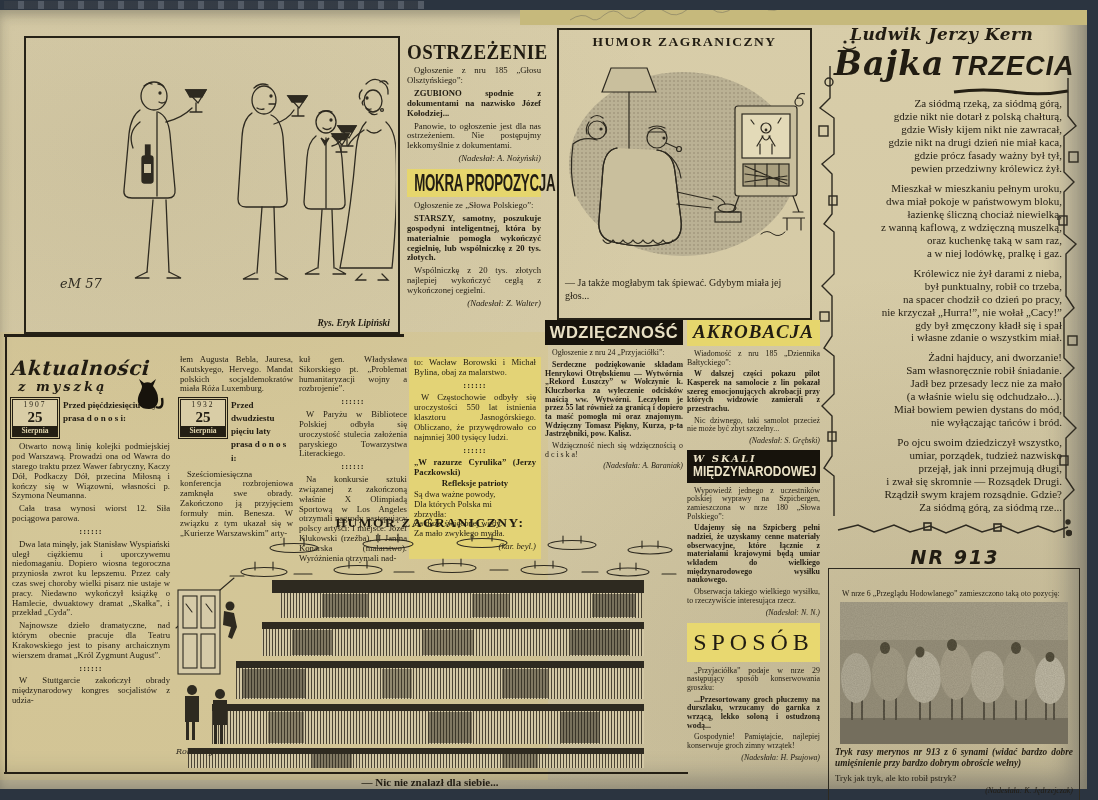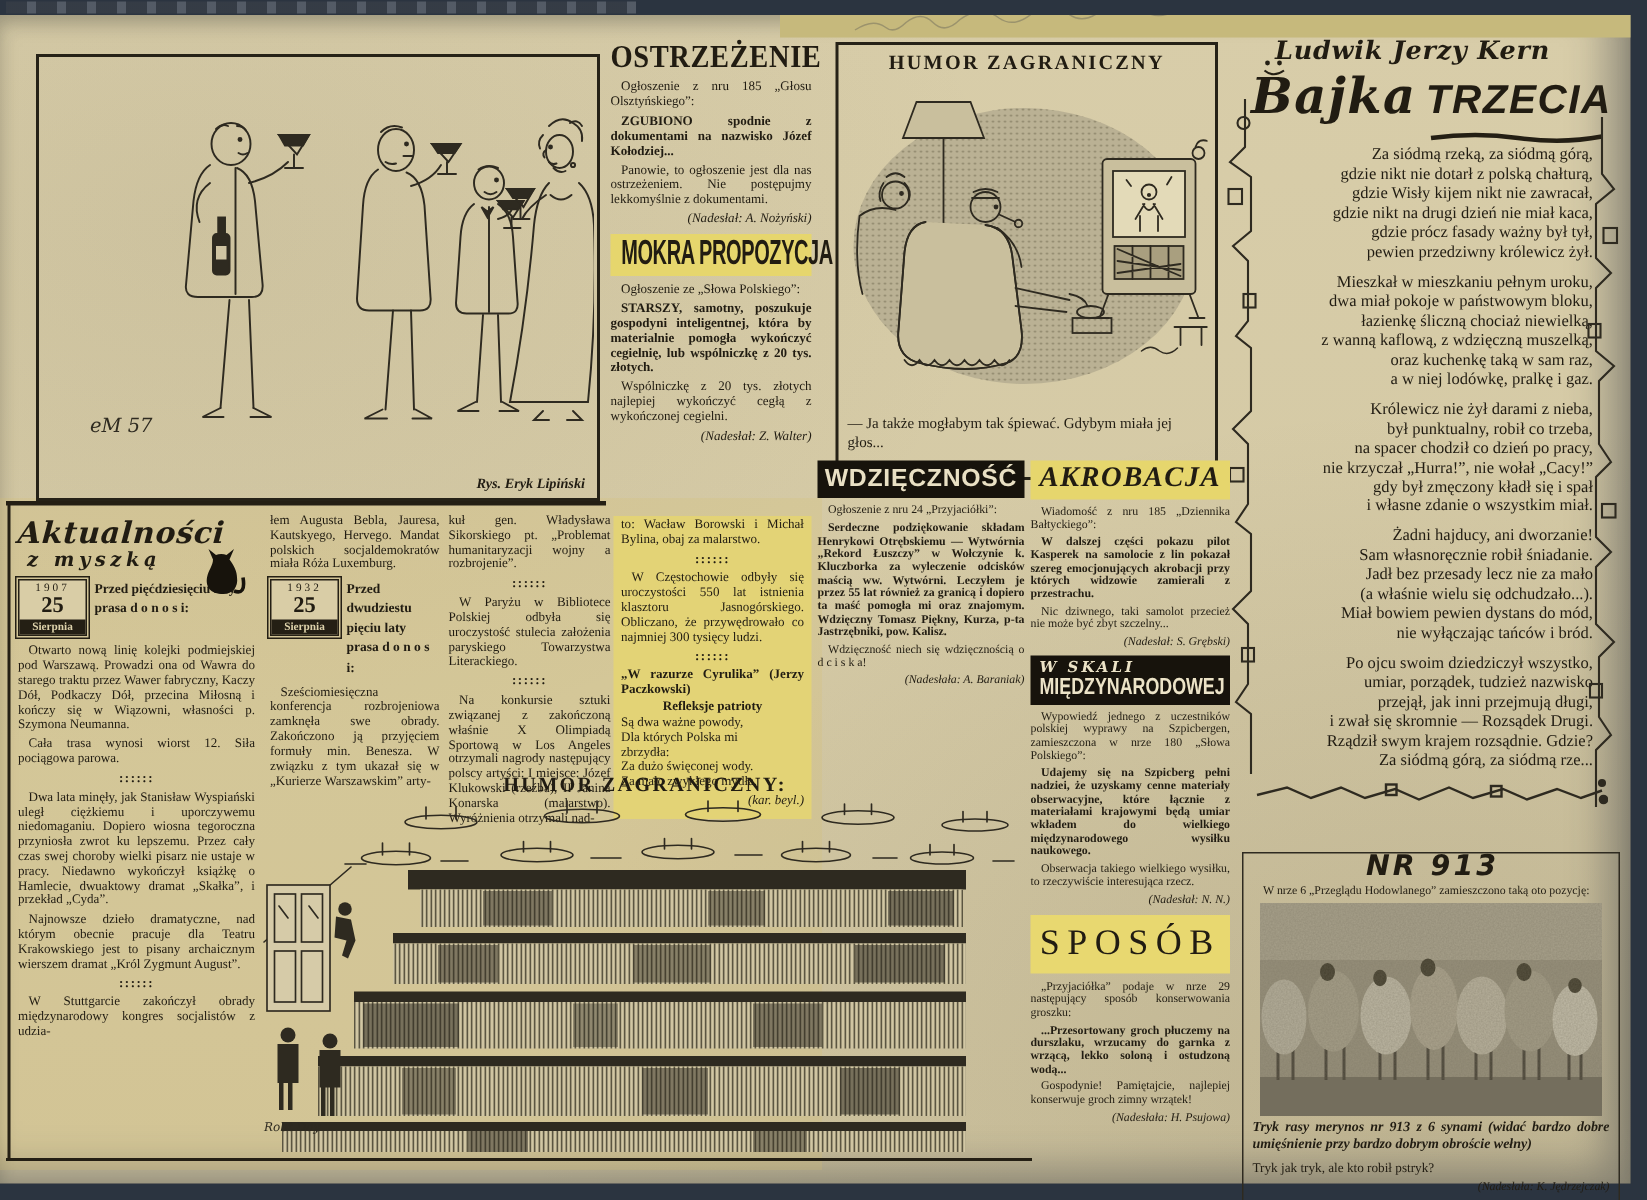--- a/index.html
+++ b/index.html
@@ -14,21 +14,21 @@
   .strip-marks{position:absolute;left:4px;top:1px;width:420px;height:8px;opacity:.65;
     background:repeating-linear-gradient(90deg,#3a4048 0 14px,#69707a 14px 20px);}
   .olive-band{position:absolute;left:520px;top:0;width:567px;height:15px;background:#c6b97c;}
   .tint-aktual{position:absolute;left:0;top:322px;width:548px;height:448px;background:rgba(212,192,110,.22);}
   .rule{position:absolute;background:#241f14;}
   .box{position:absolute;border:2.5px solid #262217;}
   p{margin:0 0 3px;text-indent:7px;}
   .noind{text-indent:0;}
   .cr{text-align:right;font-style:italic;text-indent:0;}
   .sep{text-align:center;font-weight:bold;letter-spacing:1px;text-indent:0;margin:1px 0 3px;}
-  .col{position:absolute;text-align:justify;}
+  .col{position:absolute;text-align:justify;margin-top:13px;}
   .t9{font-size:8.7px;line-height:1.13;}
   .t8{font-size:7.9px;line-height:1.1;}
   .bold{font-weight:bold;}
   
   .h-ostrz{font-family:"Liberation Serif",serif;font-weight:bold;font-size:19px;letter-spacing:.4px;
     text-align:center;margin-bottom:4px;transform:scaleY(1.12);}
   .h-mokra{display:block;background:#e6d66d;text-align:center;margin:5px 0 4px;padding:6px 1px;}
   .h-mokra span{display:inline-block;font-family:"Liberation Sans",sans-serif;font-weight:bold;
     font-size:14.5px;transform:scale(.92,1.6);letter-spacing:-.3px;white-space:nowrap;}
   .h-humor{font-weight:bold;font-size:13.5px;letter-spacing:1.5px;text-align:center;}
@@ -477,22 +477,23 @@
       <g fill="#2e2a20">
         <circle cx="58" cy="74" r="4.5"></circle>
         <path d="M52,79 l10,2 3,14 -5,12 -4,-2 3,-10 -8,-2 z"></path>
         <circle cx="20" cy="158" r="5"></circle>
         <path d="M13,164 h14 v26 h-4 v18 h-3 v-18 h-3 v18 h-3 v-18 h-1 z"></path>
         <circle cx="48" cy="162" r="5"></circle>
         <path d="M41,168 h14 v25 h-4 v19 h-3 v-19 h-3 v19 h-3 v-19 h-1 z"></path>
       </g>
       <text x="4" y="222" font-size="8" class="sig" fill="#2e2a20">Robt Day</text>
     </svg>
-
-    <div class="h-nr913" style="position:absolute;left:860px;top:556px;width:190px;">NR 913</div>
+    <div class="caption" style="position:absolute;left:250px;top:766px;width:360px;font-size:11px;">— Nic nie znalazł dla siebie...</div>
+
+    <div class="h-nr913" style="position:absolute;left:860px;top:536px;width:190px;">NR 913</div>
     <div style="position:absolute;left:828px;top:558px;width:238px;border:1.5px solid #2e2a20;padding:21px 6px;" class="t8">
       <p style="text-align:justify;">W nrze 6 „Przeglądu Hodowlanego” zamieszczono taką oto pozycję:</p>
       <svg width="228" height="142" viewBox="0 0 228 142" style="display:block;margin:2px auto;">
         <defs>
           <filter id="gr">
               <feTurbulence type="fractalNoise" baseFrequency="0.9" numOctaves="2" result="n"></feTurbulence>
             <feColorMatrix in="n" type="matrix" values="0 0 0 0 0.18 0 0 0 0 0.16 0 0 0 0 0.11 0 0 0 0.4 0"></feColorMatrix>
             </filter>
         </defs>
         <rect width="228" height="142" fill="#968f7a"></rect>

